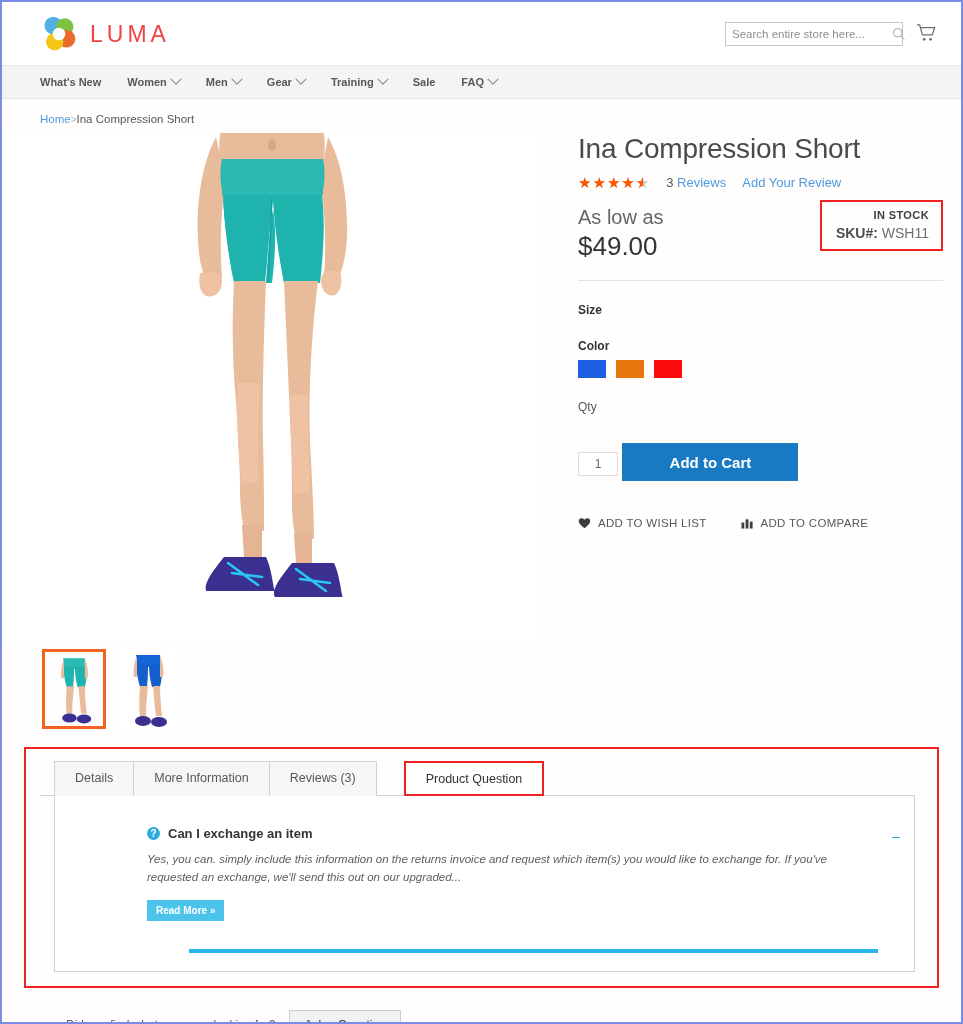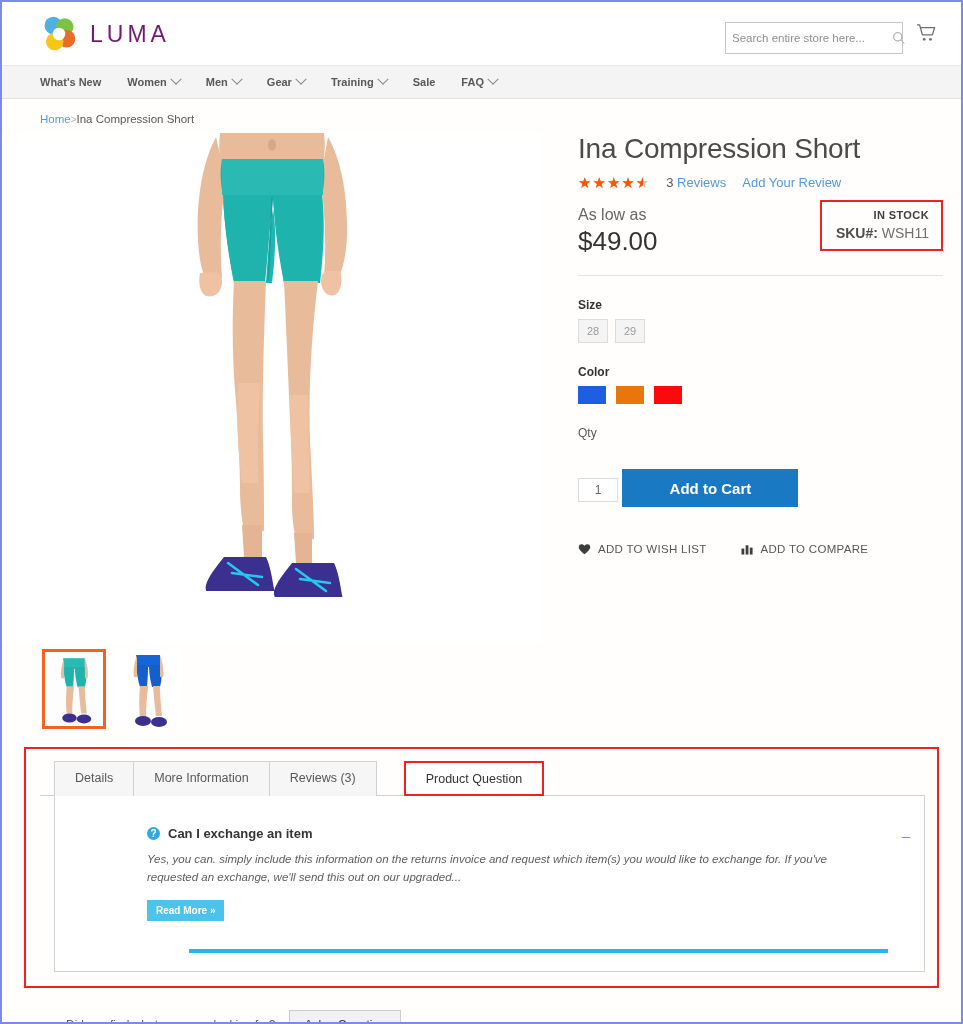--- a/index.html
+++ b/index.html
@@ -33,29 +33,29 @@
     left: 38px;
     top: 13px;
     display: flex;
     align-items: center;
     gap: 12px;
   }
   .logo-mark { width: 38px; height: 38px; display:block; }
   .logo-text {
     font-size: 23px;
     letter-spacing: 4px;
-    color: #701a75;
+    color: #ef4444;
     font-weight: 400;
   }
   .search-wrap {
     position: absolute;
     right: 58px;
     top: 20px;
     width: 178px;
-    height: 32px;
+    height: 24px;
     border: 1px solid #c7c7c7;
     background: #fff;
     display: flex;
     align-items: center;
     box-sizing: border-box;
   }
   .search-input {
     border: 0;
     outline: 0;
     flex: 1;
@@ -185,21 +185,21 @@
     text-align: right;
     margin-top: -6px;
     min-width: 72px;
   }
   .stock-label {
     font-size: 11px; font-weight: bold; color: #3d3d3d; letter-spacing: .4px;
   }
   .sku { font-size: 14px; color: #6f6f6f; margin-top: 4px; }
   .sku b { color: #4d4d4d; font-weight: bold; }
 
-  .aslowas { font-size: 16px; color: #666; font-weight: 300; margin-top: 8px; }
+  .aslowas { font-size: 20px; color: #666; font-weight: 300; margin-top: 8px; }
   .price { font-size: 26px; color: #333; font-weight: 400; margin-top: 2px; }
   .divider { border-top: 1px solid #e3e3e3; margin: 18px 0 0 0; }
 
   .opt-label { font-size: 12px; font-weight: bold; color: #333; margin: 22px 0 7px 0; }
   .size-row { display: flex; gap: 7px; }
   .size-opt {
     width: 30px; height: 24px;
     border: 1px solid #dcdcdc;
     background: #f4f4f4;
     color: #9b9b9b;
@@ -236,21 +236,21 @@
   .mini-link {
     display: flex; align-items: center; gap: 7px;
     font-size: 11.5px; color: #575757; letter-spacing: .3px; cursor: pointer;
   }
 
   
   .tabs-outer {
     position: relative;
     margin: 18px 22px 0 22px;
     border: 2px solid #ee2222;
-    padding: 12px 12px 14px 14px;
+    padding: 12px 22px 14px 14px;
     box-sizing: border-box;
   }
   .tabs {
     display: flex;
     border-bottom: 1px solid #d1d1d1;
     padding-left: 14px;
     position: relative;
     z-index: 2;
   }
   .tab {
@@ -506,24 +506,20 @@
           <span>WSH11</span>
         </div>
       </div>
 
       <div class="aslowas">As low as</div>
       <div class="price">$49.00</div>
 
       <div class="divider"></div>
 
       <div class="opt-label">Size</div>
-      <div class="size-row">
-        <div class="size-opt">28</div>
-        <div class="size-opt">29</div>
-      </div>
 
       <div class="opt-label">Color</div>
       <div class="color-row">
         <div class="color-opt" id="sw0" style="background: rgb(29, 95, 224);"></div>
         <div class="color-opt" id="sw1" style="background: rgb(232, 118, 13);"></div>
         <div class="color-opt" id="sw2" style="background: rgb(250, 10, 10);"></div>
       </div>
 
       <div class="opt-label" style="font-weight:400;color:#555;">Qty</div>
       <input class="qty-input" type="text" value="1" style="">

